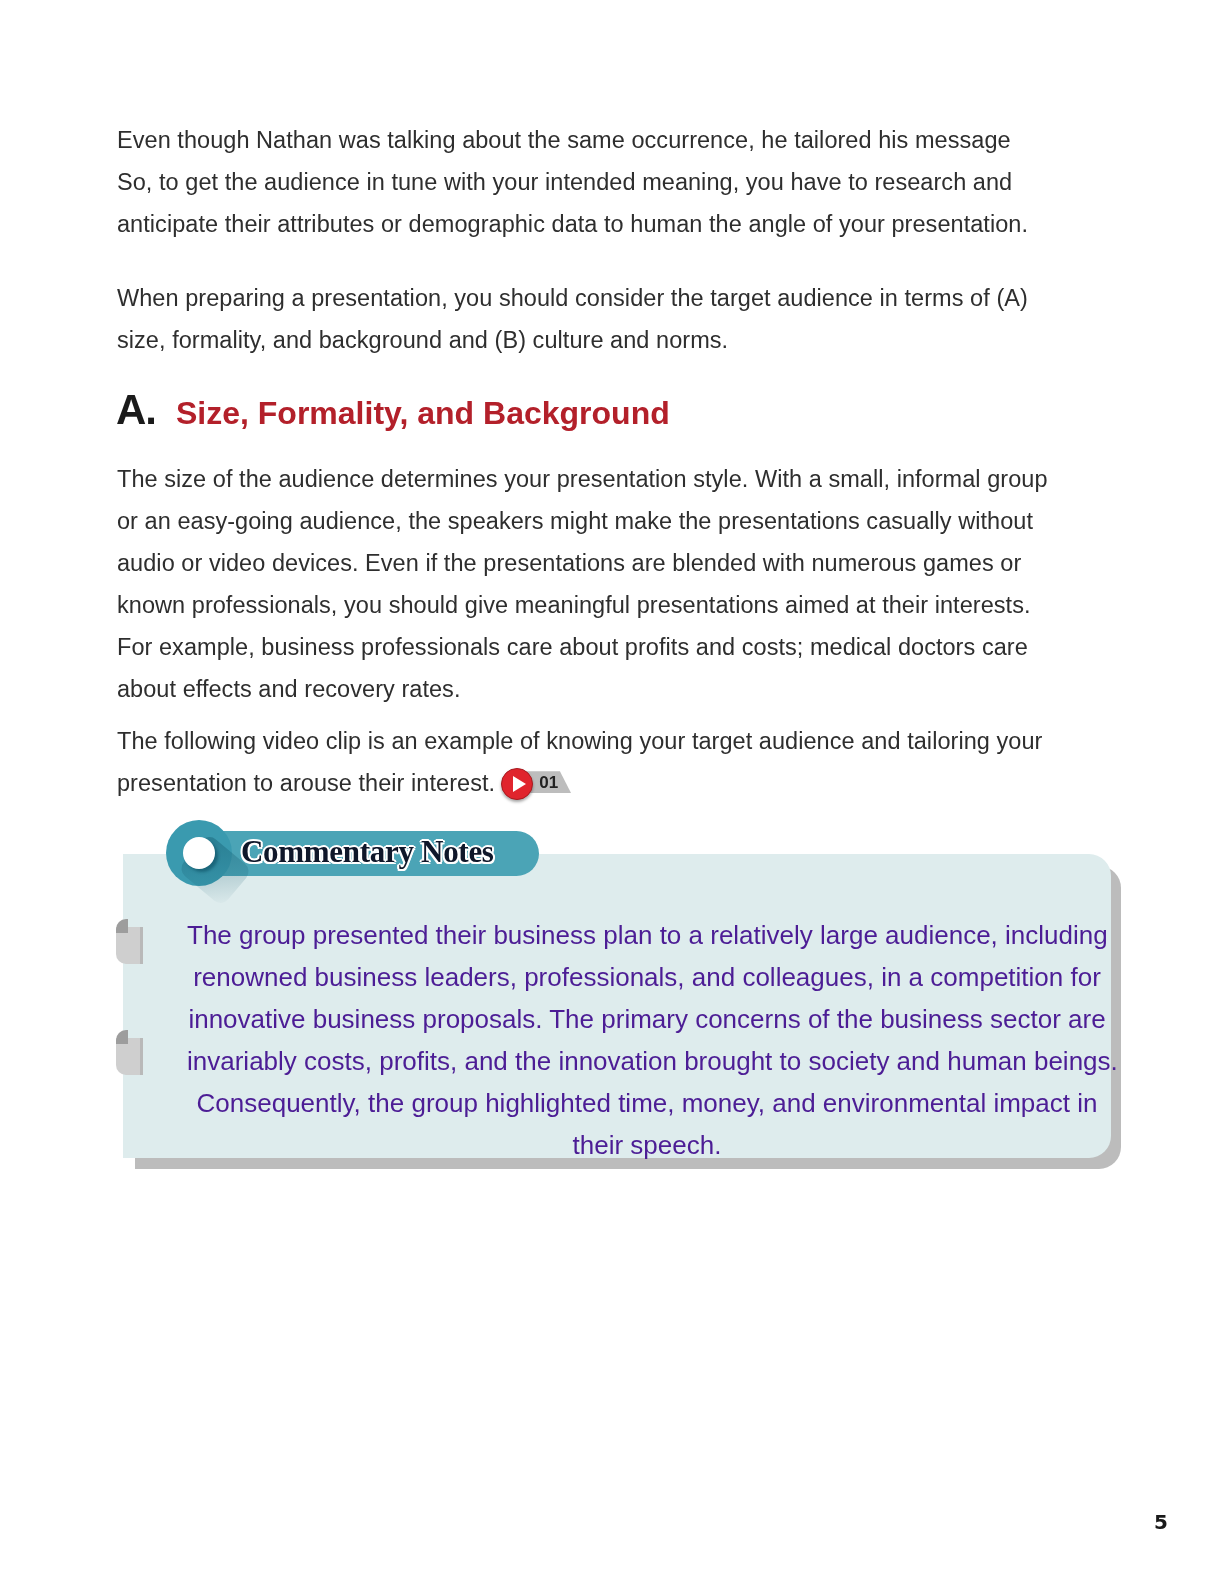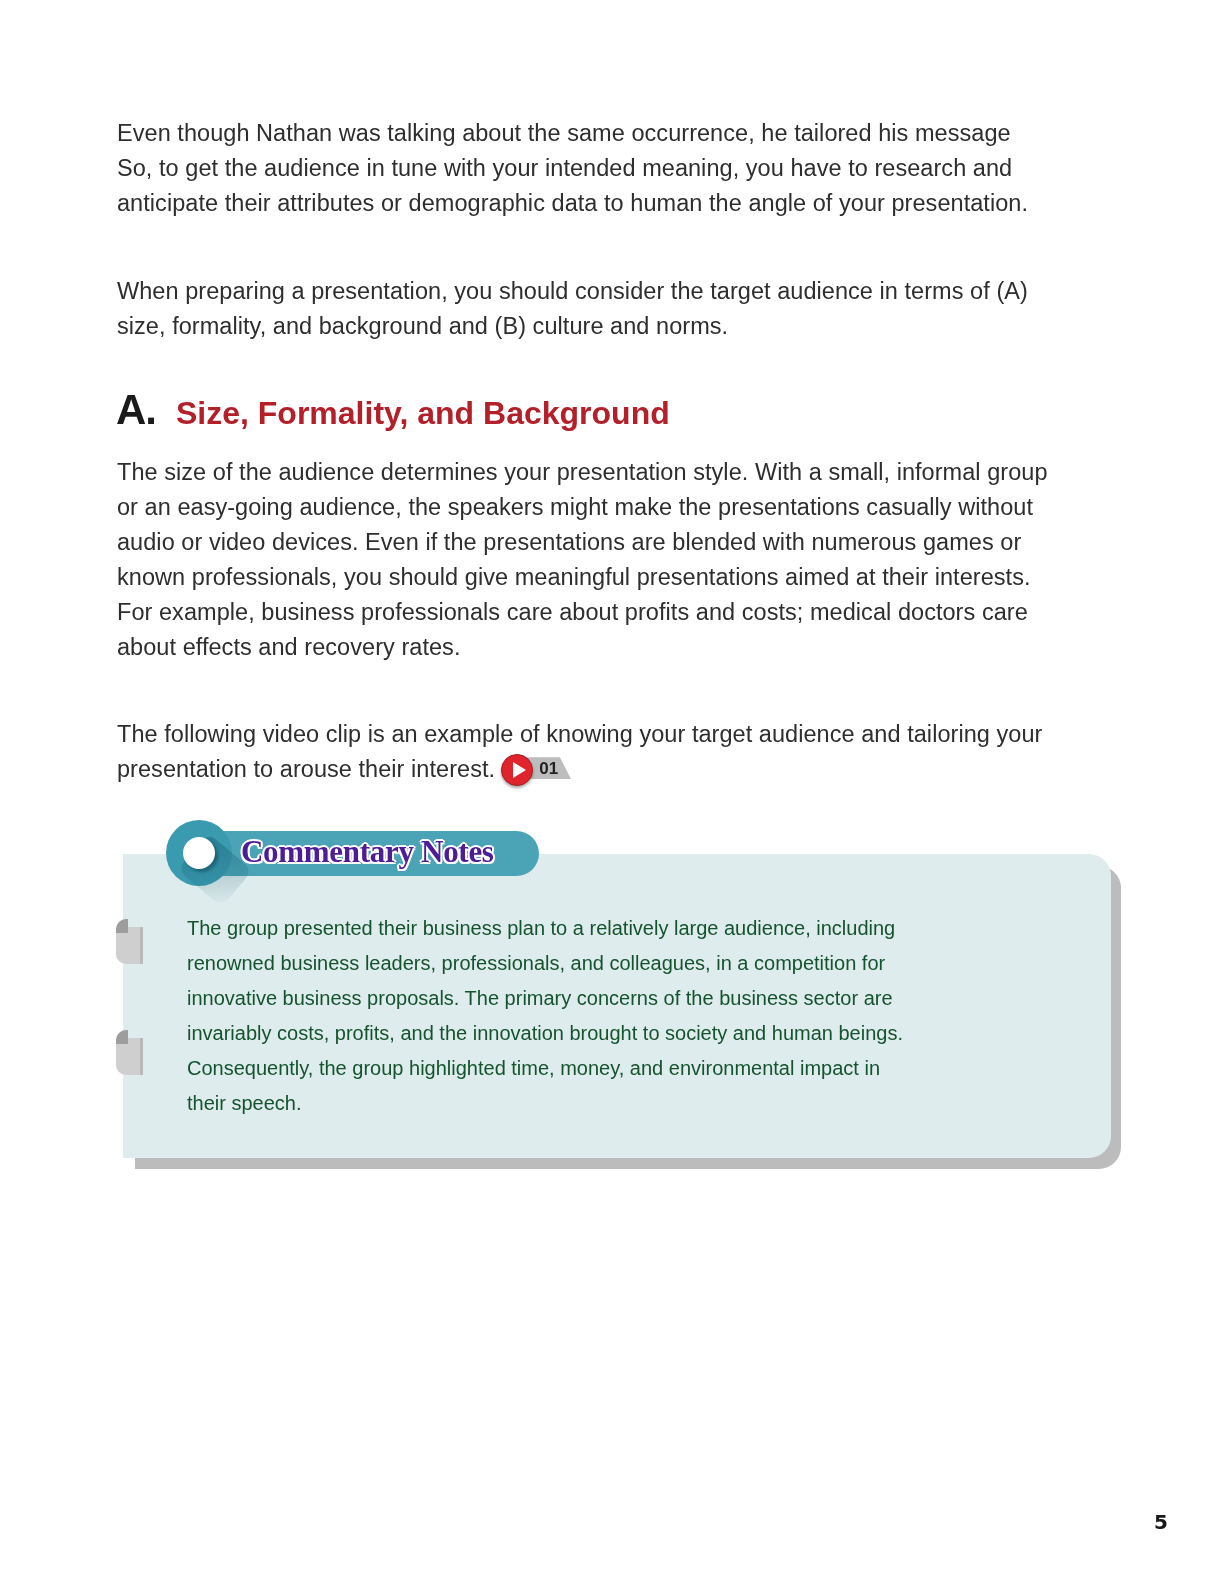--- a/index.html
+++ b/index.html
@@ -1,41 +1,41 @@
 <!DOCTYPE html>
 <html><head>
 <meta charset="utf-8">
 <style>
   html, body { margin: 0; padding: 0; background: #ffffff; }
   body { width: 1227px; height: 1586px; position: relative; overflow: hidden;
          font-family: "Liberation Sans", sans-serif; color: #2b2b2b; }
   .para { position: absolute; left: 117px; width: 1000px; font-size: 23.5px; line-height: 35px; color: #2e2e2e; margin: 0; letter-spacing: 0.05px; }
-  .line { display: block; white-space: nowrap; }
+  .line { display: block; white-space: nowrap; margin-top: 7px; }
   #p1 { top: 116px; }
   #p2 { top: 274px; }
   #p3 { top: 455px; }
   #p4 { top: 717px; }
   .heading { position: absolute; left: 116px; top: 386px; display: flex; align-items: baseline; }
   .heading .letter { font-family: "Liberation Sans", sans-serif; font-weight: bold; font-size: 42px; color: #1a1a1a; letter-spacing: -1px; }
   .heading .title { font-family: "Liberation Sans", sans-serif; font-weight: bold; font-size: 32px; color: #b3202a; margin-left: 20px; }
   .video-badge { display: inline-flex; align-items: flex-end; position: relative; vertical-align: middle; margin-left: 6px; top: -2px; }
   .video-badge .tag { position: absolute; left: 14px; top: 6px; width: 56px; height: 22px; background: #bdbdbd;
          clip-path: polygon(0 0, 80% 0, 100% 100%, 0 100%); }
   .video-badge .play { position: relative; width: 30px; height: 30px; border-radius: 50%; background: #e0242d;
          box-shadow: 0 2px 3px rgba(0,0,0,0.35); display: flex; align-items: center; justify-content: center; z-index: 2; border: 1px solid #a81a20; }
   .video-badge .play::after { content: ""; display: block; width: 0; height: 0; border-left: 13px solid #fff; border-top: 8px solid transparent; border-bottom: 8px solid transparent; margin-left: 4px; }
   .video-badge .num { position: relative; z-index: 2; font-weight: bold; font-size: 17px; color: #222; margin-left: 6px; margin-right: 26px; }
   .note-shadow { position: absolute; left: 135px; top: 866px; width: 986px; height: 303px; background: #bcbcbc; border-radius: 0 22px 22px 0; }
   .note-box { position: absolute; left: 123px; top: 854px; width: 988px; height: 304px; background: #deeced; border-radius: 0 22px 22px 0; }
-  .note-text { position: absolute; left: 187px; top: 911px; width: 920px; font-size: 20px; line-height: 35px; color: #14532d; }
+  .note-text { position: absolute; left: 187px; top: 911px; width: 920px; font-size: 26px; line-height: 35px; color: #4c1d95; text-align: center; }
   .tab-pill { position: absolute; left: 172px; top: 831px; width: 367px; height: 45px; background: #4ba4b6; border-radius: 23px; }
   .tab-circle { position: absolute; left: 166px; top: 820px; width: 66px; height: 66px; border-radius: 50%; background: #3a9aaf; }
   .tab-circle-shadow { position: absolute; left: 186px; top: 846px; width: 58px; height: 48px; background: linear-gradient(135deg, rgba(20,90,110,0.45), rgba(255,255,255,0)); transform: rotate(40deg); border-radius: 10px; }
   .tab-dot { position: absolute; left: 183px; top: 837px; width: 32px; height: 32px; border-radius: 50%; background: #ffffff; box-shadow: 3px 3px 3px rgba(0,60,80,0.45); }
-  .tab-label { position: absolute; left: 241px; top: 834px; font-family: "Liberation Serif", serif; font-weight: bold; font-size: 31px; color: #4c1d95;
+  .tab-label { position: absolute; left: 241px; top: 834px; font-family: "Liberation Serif", serif; font-weight: bold; font-size: 31px; color: #0f172a;
          text-shadow: -1.5px -1.5px 0 #fff, 1.5px -1.5px 0 #fff, -1.5px 1.5px 0 #fff, 1.5px 1.5px 0 #fff, 0 2px 0 #fff, 2px 0 0 #fff, -2px 0 0 #fff, 0 -2px 0 #fff; letter-spacing: -0.3px; }
   .clip { position: absolute; left: 116px; width: 27px; height: 45px; }
   .clip .body { position: absolute; left: 0; top: 8px; width: 27px; height: 37px; background: #cfcfcf; border-radius: 0 0 0 10px; border-right: 3px solid #b9b9b9; box-sizing: border-box; }
   .clip .curl { position: absolute; left: 0; top: 0; width: 12px; height: 14px; background: #9d9d9d; border-radius: 10px 0 0 0; }
   #clip1 { top: 919px; }
   #clip2 { top: 1030px; }
   .page-num { position: absolute; left: 1154px; top: 1510px; font-family: "DejaVu Sans", sans-serif; font-weight: bold; font-size: 20px; color: #1a1a1a; }
 </style>
 </head>
 <body>

